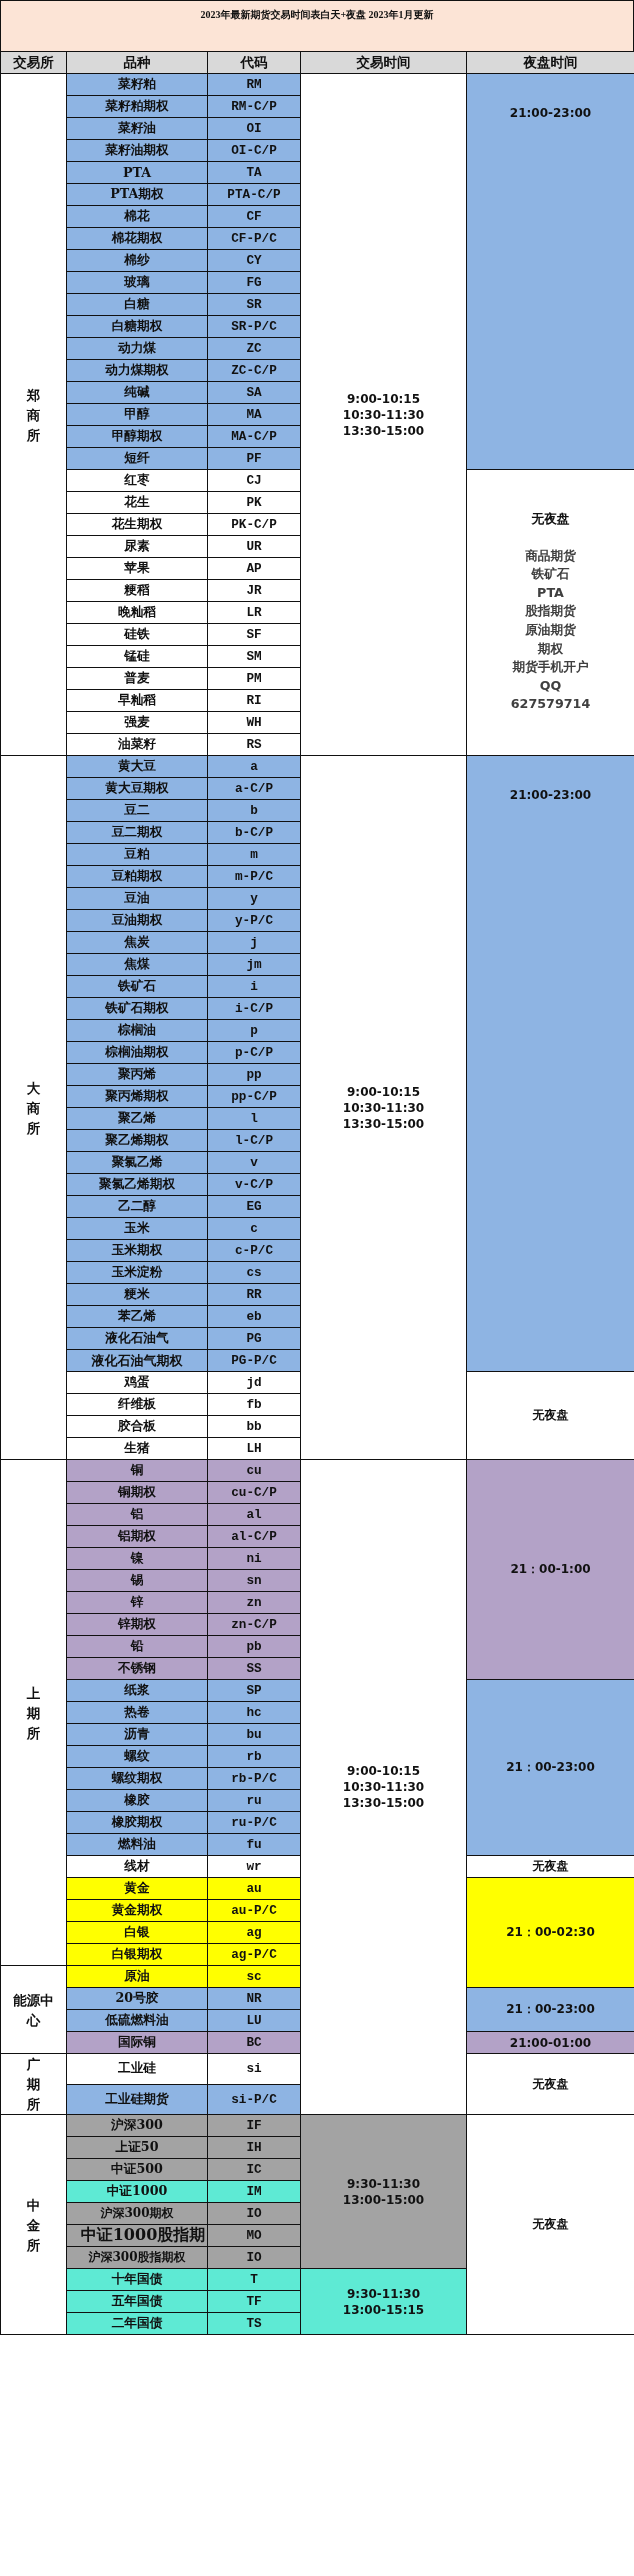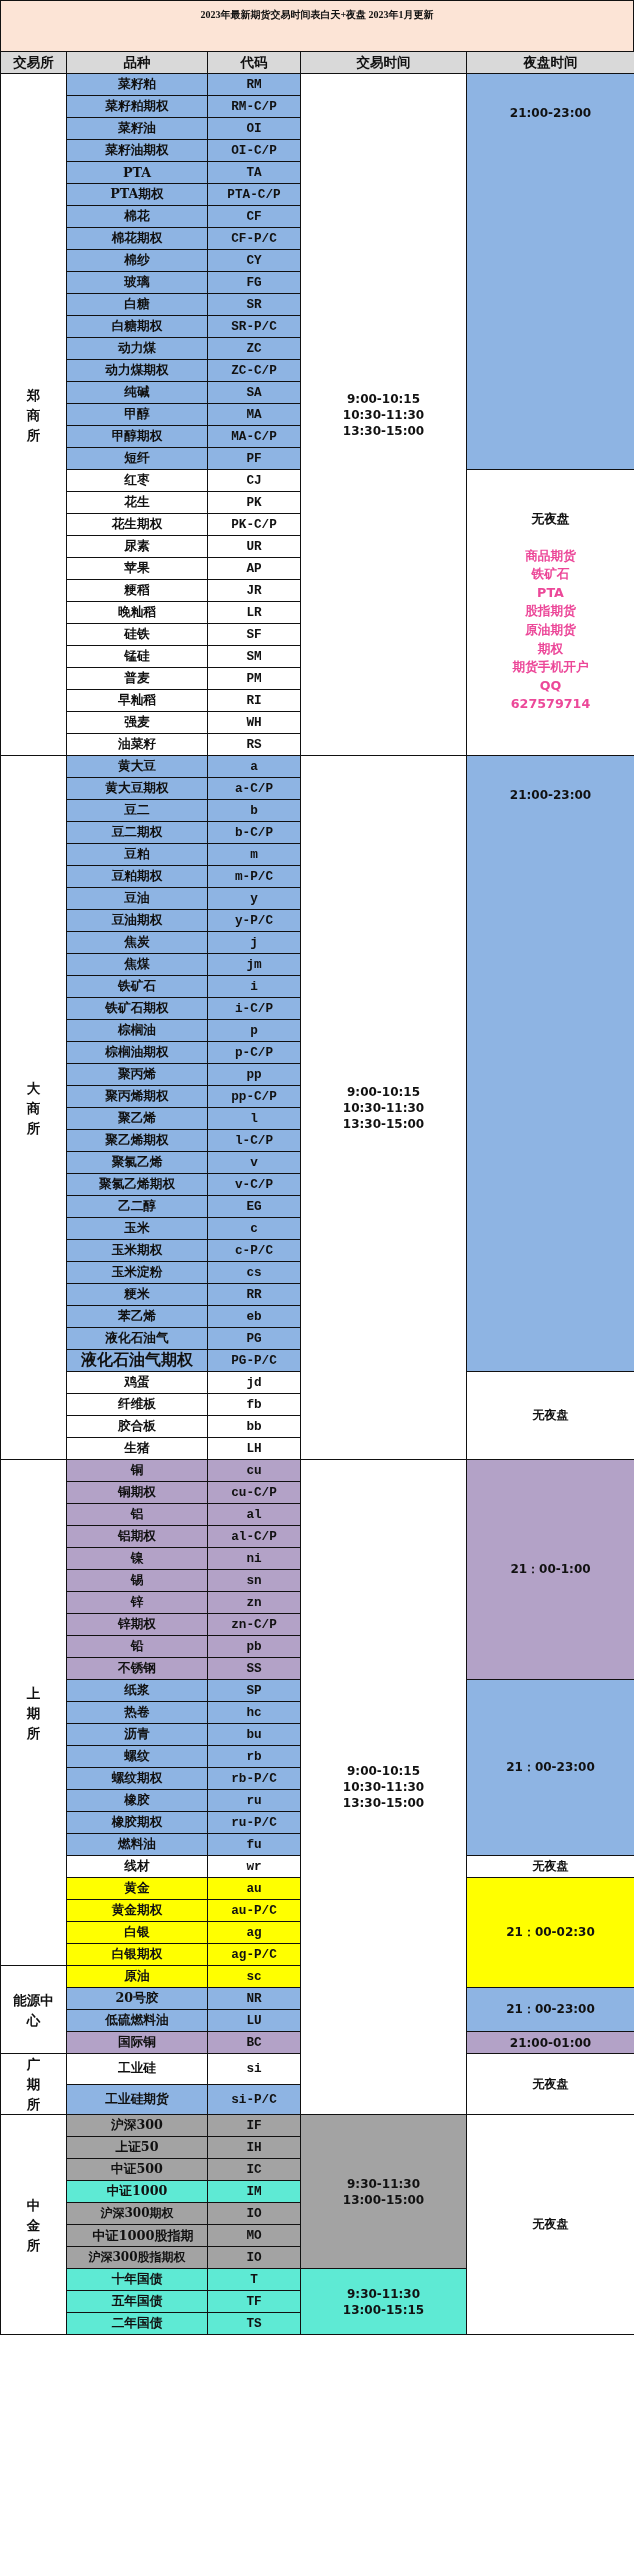--- a/index.html
+++ b/index.html
@@ -16,21 +16,21 @@
   .exch{font-weight:bold;font-size:13.5px;white-space:normal;line-height:20px;background:#fff;}
   .vert{display:inline-block;width:15px;white-space:normal;word-break:break-all;line-height:20px;}
   .time{font-family:"DejaVu Sans","Liberation Sans",sans-serif;font-weight:bold;font-size:12px;line-height:16px;white-space:pre-line;}
   .night{font-family:"DejaVu Sans","Liberation Sans",sans-serif;font-weight:bold;font-size:12px;margin-left:36px;}
   .blue{background:#8eb4e3;}
   .white{background:#fff;}
   .purple{background:#b3a2c7;}
   .yellow{background:#ffff00;}
   .pink{background:#a3a3a3;}
   .pinkd{background:#5eead4;}
-  .ad{color:#ec4899;font-weight:bold;font-size:12.7px;line-height:18.6px;white-space:pre-line;}
+  .ad{color:#404040;font-weight:bold;font-size:12.7px;line-height:18.6px;white-space:pre-line;}
   .top-al{vertical-align:top;padding-top:32px;}
 </style>
 </head>
 <body>
 
 <div class="header">
   <div class="title">2023年最新期货交易时间表白天+夜盘   2023年1月更新</div>
 </div>
 
 <table>
@@ -299,21 +299,21 @@
       </tr>
       <tr>
         <td class="blue inner">苯乙烯</td>
         <td class="blue code inner">eb</td>
       </tr>
       <tr>
         <td class="blue inner">液化石油气</td>
         <td class="blue code inner">PG</td>
       </tr>
       <tr>
-        <td class="blue inner" style="font-size: 16px;">液化石油气期权</td>
+        <td class="blue inner" style="font-size: 13px;">液化石油气期权</td>
         <td class="blue code inner">PG-P/C</td>
       </tr>
       <tr>
         <td class="white inner">鸡蛋</td>
         <td class="white code inner">jd</td>
         <td rowspan="4" class="white night">无夜盘</td>
       </tr>
       <tr>
         <td class="white inner">纤维板</td>
         <td class="white code inner">fb</td>
@@ -473,21 +473,21 @@
       </tr>
       <tr>
         <td class="pinkd inner">中证1000</td>
         <td class="pinkd code inner">IM</td>
       </tr>
       <tr>
         <td class="pink inner" style="font-size: 12px;">沪深300期权</td>
         <td class="pink code inner">IO</td>
       </tr>
       <tr>
-        <td class="pink inner" style="font-size: 13px; padding-left: 12px;">中证1000股指期</td>
+        <td class="pink inner" style="font-size: 16px; padding-left: 12px;">中证1000股指期</td>
         <td class="pink code inner">MO</td>
       </tr>
       <tr>
         <td class="pink inner" style="font-size: 12px;">沪深300股指期权</td>
         <td class="pink code inner">IO</td>
       </tr>
       <tr>
         <td class="pinkd inner">十年国债</td>
         <td class="pinkd code inner">T</td>
         <td rowspan="3" class="pinkd time">9:30-11:30

